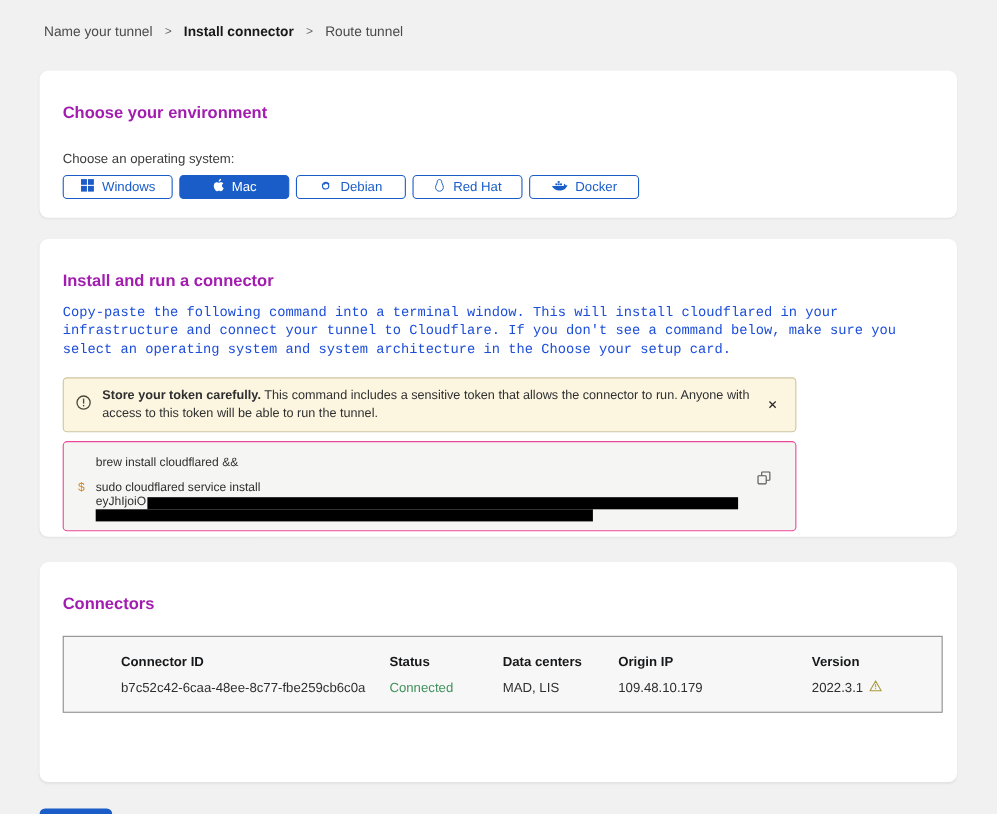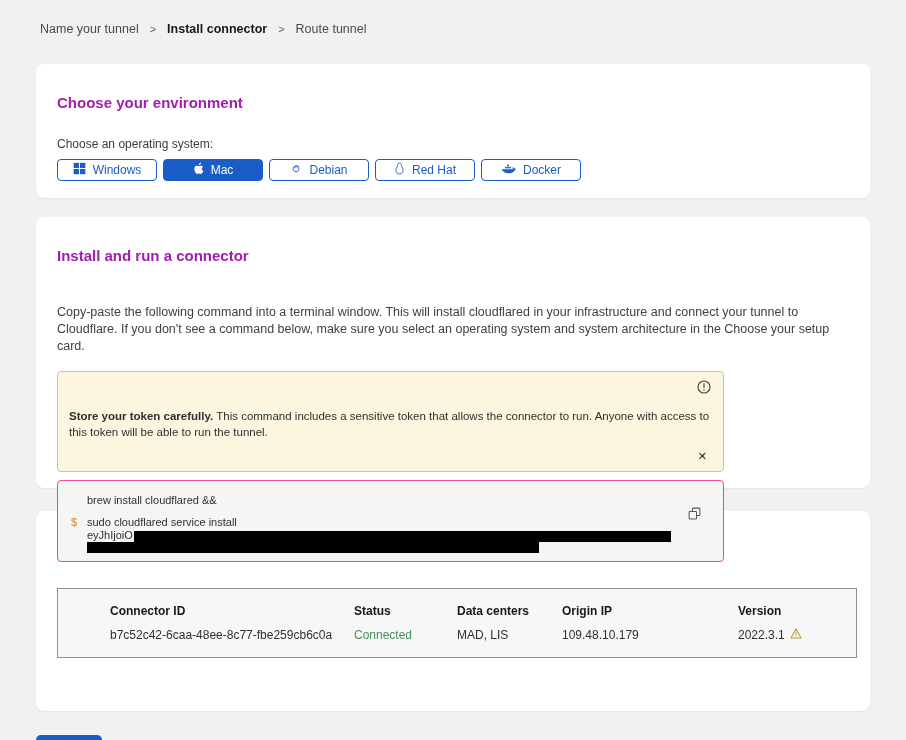--- a/index.html
+++ b/index.html
@@ -27,40 +27,40 @@
   
   .os-label { margin-top:26px; font-size:12px; color:#3b3b3b; }
   .os-row { display:flex; gap:6px; margin-top:8px; }
   .os-btn { width:100px; height:22px; display:flex; align-items:center; justify-content:center; gap:7px;
     background:#fff; border:1px solid var(--blue); border-radius:4px; color:var(--blue);
     font-size:12px; font-family:inherit; cursor:pointer; }
   .os-btn.selected { background:var(--blue); color:#fff; }
   .os-btn svg { flex:none; }
 
   
-  .desc { margin-top:40px; font-size:12.5px; line-height:17px; color:#404040; max-width:795px; }
+  .desc { margin-top:12px; font-size:12.5px; line-height:17px; color:#1d4ed8; max-width:795px;font-family:Liberation Mono, monospace; }
   .warning-banner { margin-top:16px; width:667px; background:#fcf6e1; border:1px solid #cdc49e; border-radius:4px;
-    padding:8px 12px 8px 11px; display:flex; align-items:flex-end; gap:10px;flex-direction:column; }
+    padding:8px 12px 8px 11px; display:flex; align-items:center; gap:10px; }
   .banner-text { font-size:11.5px; line-height:16px; color:#2f2f2f; flex:1; }
   .banner-close { background:none; border:none; font-size:11px; color:#222; cursor:pointer; padding:0 4px; font-family:inherit; }
 
   .code-block { margin-top:8px; width:667px; background:#f5f5f4; border:1px solid #ec4899; border-radius:4px;
     padding:13px 0 8px; position:relative; font-family:Liberation Sans, sans-serif;
     font-size:11px; color:#2f2f2f; }
   .code-line { position:relative; padding-left:29px; line-height:13px; white-space:nowrap; }
   .code-gap { height:9px; }
   .prompt { position:absolute; left:13px; color:#cf8a2d; }
   .redact { display:inline-block; background:#000; height:11px; vertical-align:bottom; }
   .bar1 { width:537px; margin-left:1px; }
   .bar2 { width:452px; }
   .line-bar { line-height:11px; }
   .copy-btn { position:absolute; top:26px; right:22px; background:none; border:none; cursor:pointer; padding:0; line-height:0; }
 
   
-  .connector-table { margin-top:30px; width:800px; height:70px; background:#f7f7f7; border:1px solid #8f8f8f;
+  .connector-table { margin-top:20px; width:800px; height:70px; background:#f7f7f7; border:1px solid #8f8f8f;
     padding:15px 0 0 52px; }
   .t-head,.t-row { display:grid; grid-template-columns:244px 103px 105px 176px 1fr; font-size:12px; align-items:center; }
   .t-head { font-weight:bold; color:#17181a; }
   .t-row { margin-top:10px; color:#2f2f2f; }
   .status-connected { color:#42925d; }
   .version-cell { display:flex; align-items:center; gap:5px; }
 
   .next-btn { margin-top:24px; width:66px; height:29px; background:var(--blue); color:#fde047; border:none;
     border-radius:5px; font-size:13px; font-family:inherit; cursor:pointer; }
 </style>

